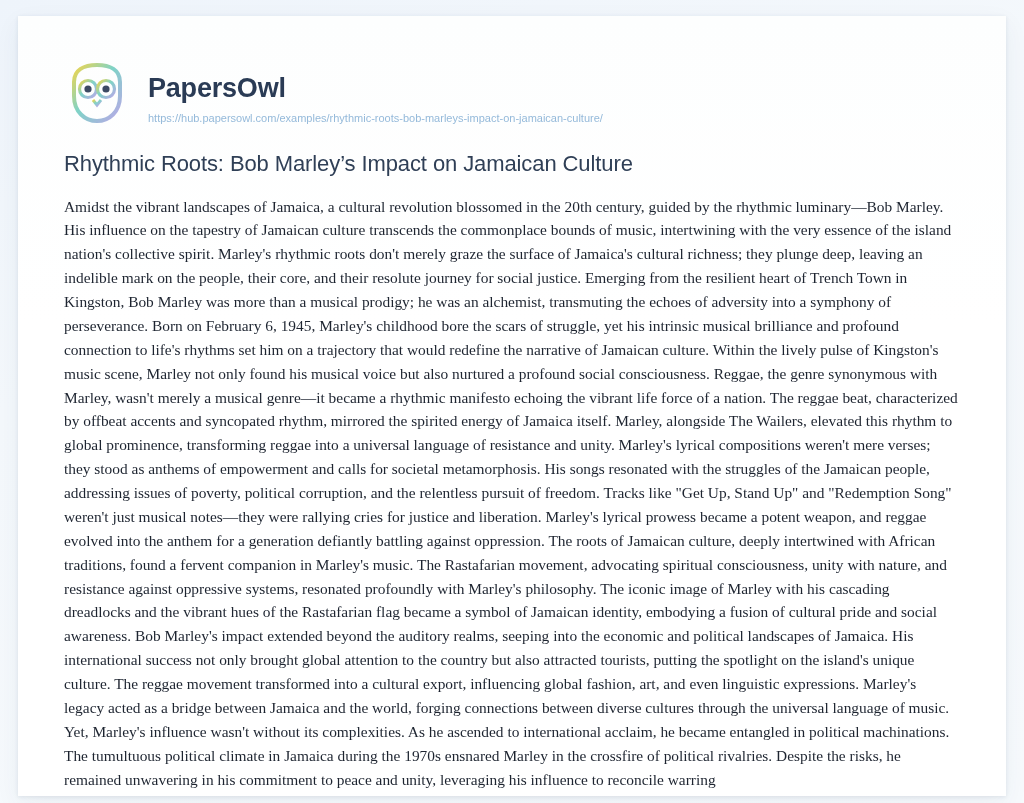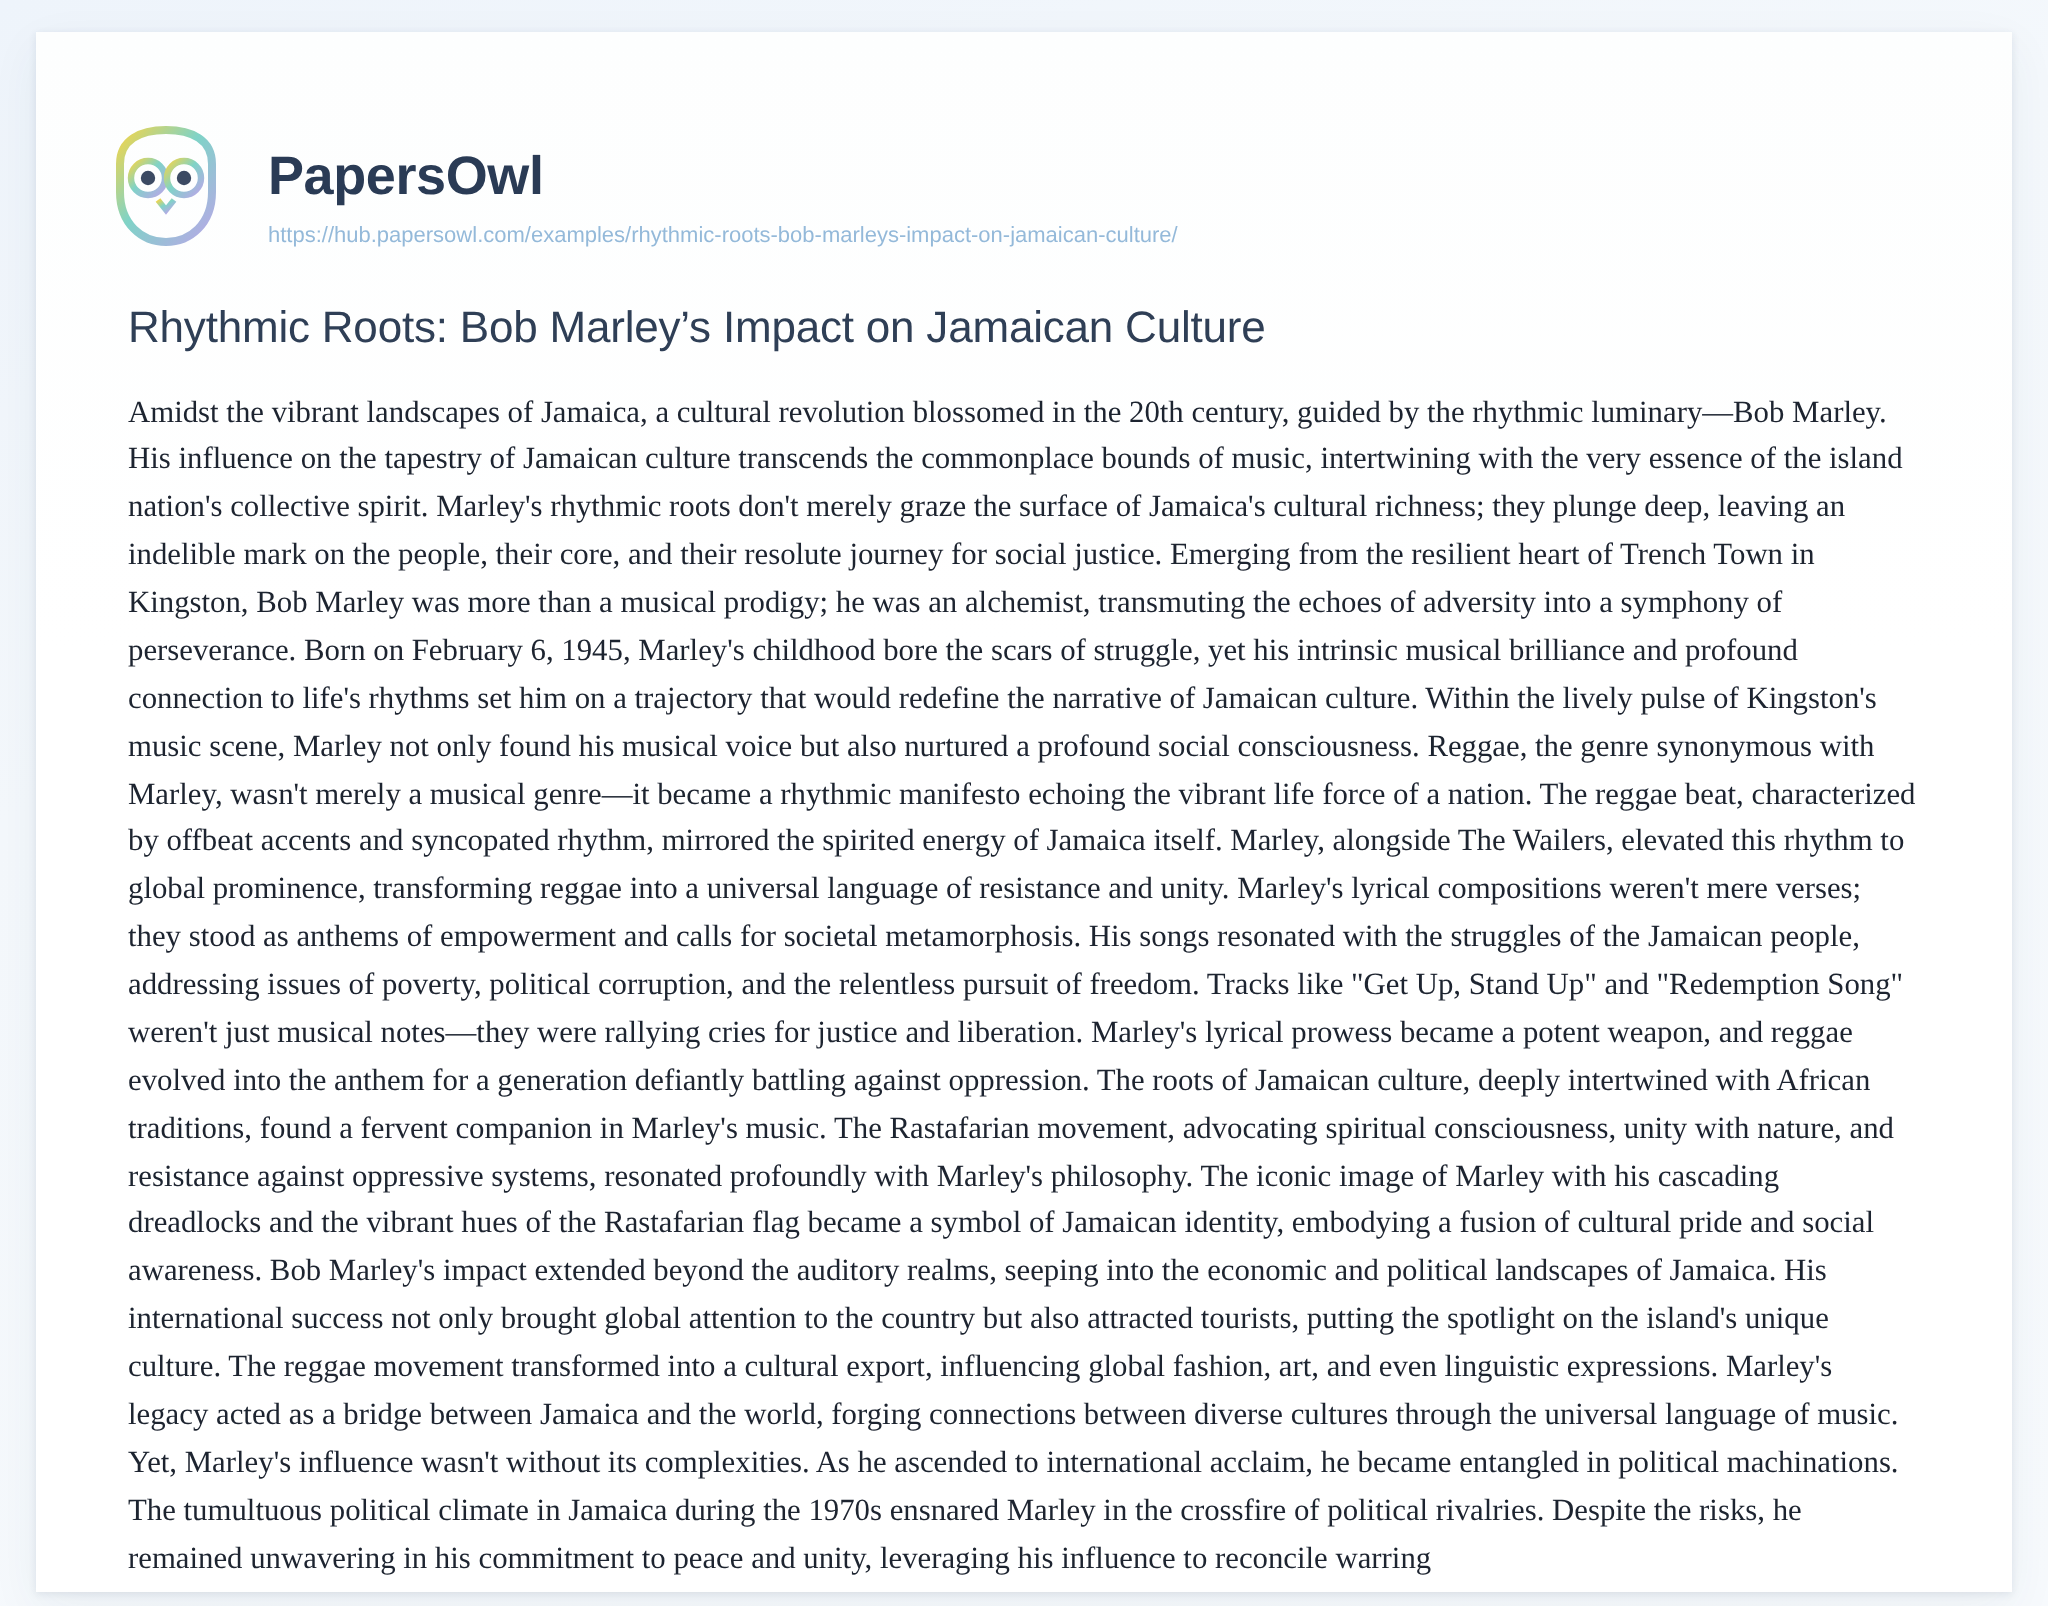--- a/index.html
+++ b/index.html
@@ -24,21 +24,21 @@
     top: 16px;
     width: 988px;
     height: 780px;
     background: #ffffff;
     background: linear-gradient(180deg, #fdfefe 0%, #ffffff 40%, #ffffff 100%);
     box-shadow: 0 1px 4px rgba(40,60,90,0.10), 0 8px 24px rgba(40,60,90,0.06);
     box-sizing: border-box;
   }
   .header {
     position: relative;
-    padding: 40px 46px 0 32px;
+    padding: 40px 46px 0 46px;
     display: flex;
     align-items: flex-start;
     gap: 18px;
     height: 118px;
     box-sizing: border-box;
   }
   .logo-mark {
     width: 66px;
     height: 66px;
     flex: 0 0 66px;

